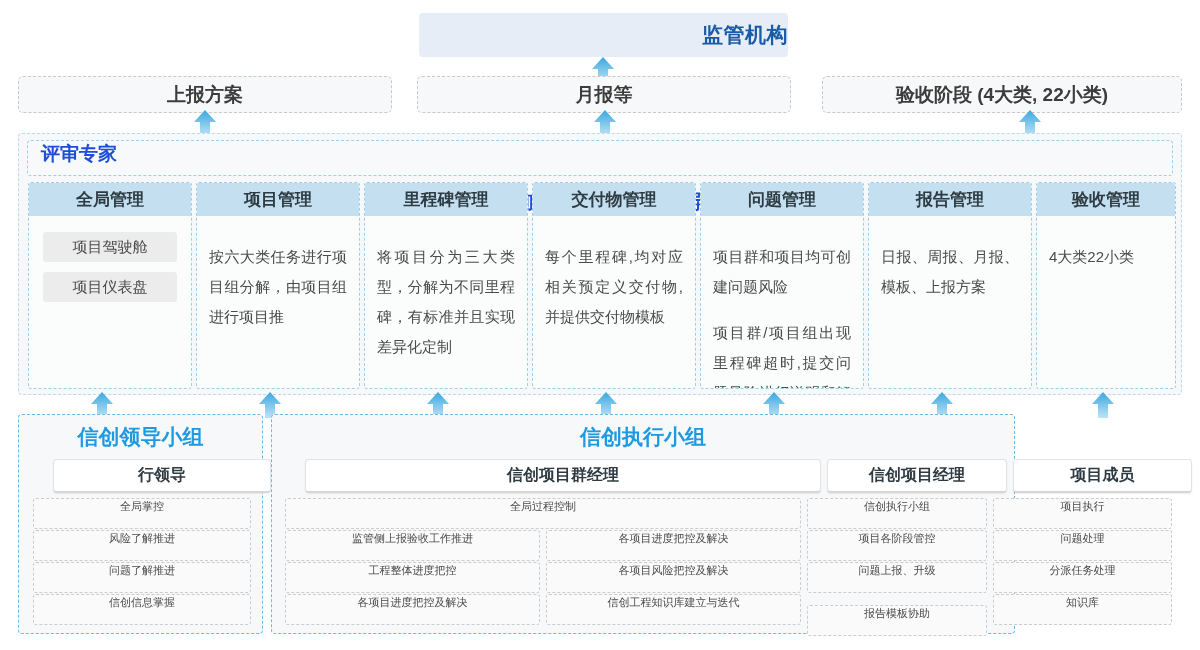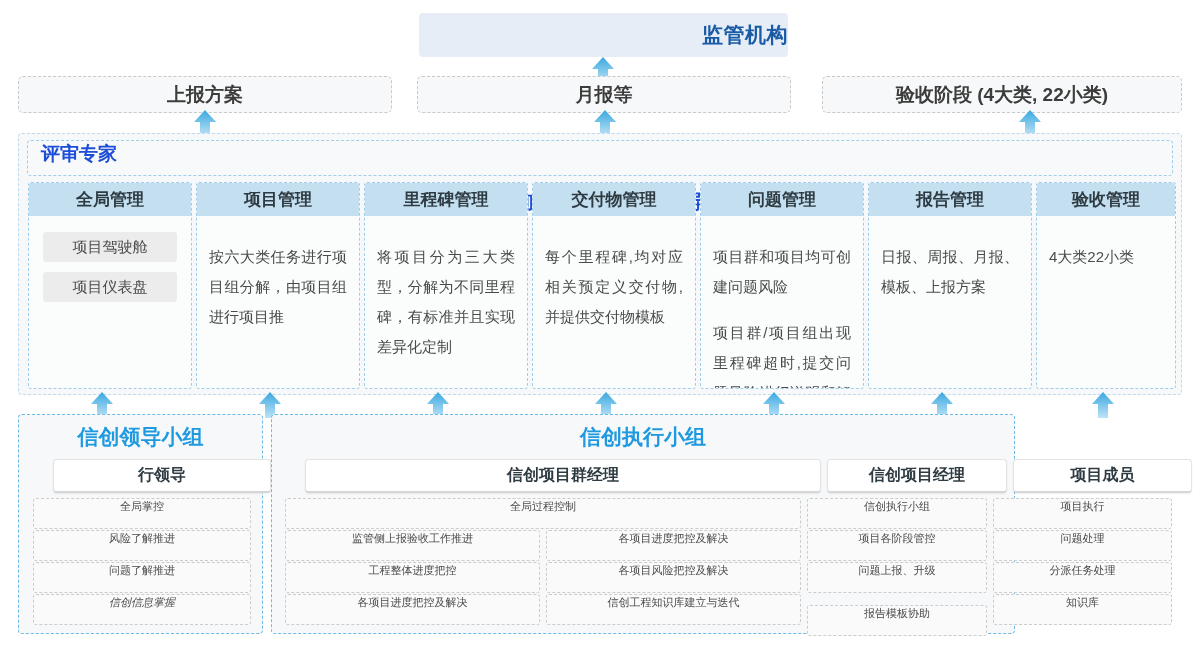--- a/index.html
+++ b/index.html
@@ -321,21 +321,21 @@
 
     <div class="task" style="left:14px;top:83px;width:216px;">
       <span>全局掌控</span>
       </div>
     <div class="task" style="left:14px;top:115px;width:216px;">
       <span>风险了解推进</span>
       </div>
     <div class="task" style="left:14px;top:147px;width:216px;">
       <span>问题了解推进</span>
       </div>
-    <div class="task" style="left:14px;top:179px;width:216px;font-style:italic;">
+    <div class="task" style="left:14px;top:179px;width:216px;">
       <span>信创信息掌握</span>
       </div>
   </div>
 
   <div class="abs group" style="left:271px;top:414px;width:744px;height:220px;">
     <div class="group-title gt-center">信创执行小组</div>
 
     <div class="role-head" style="left:13px;top:44px;width:514px;font-family:Liberation Serif, serif;">
       <span>信创项目群经理</span>
     </div>

